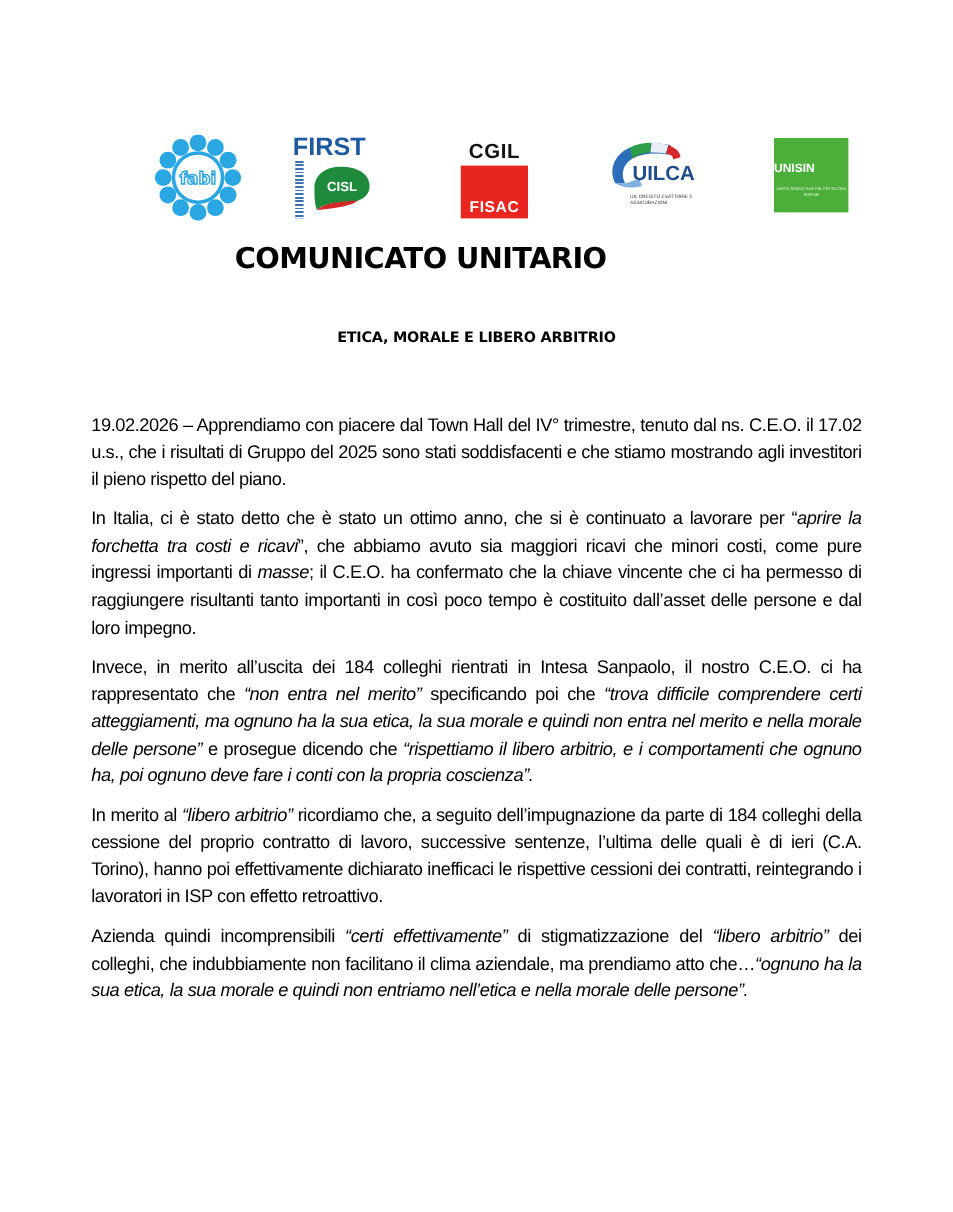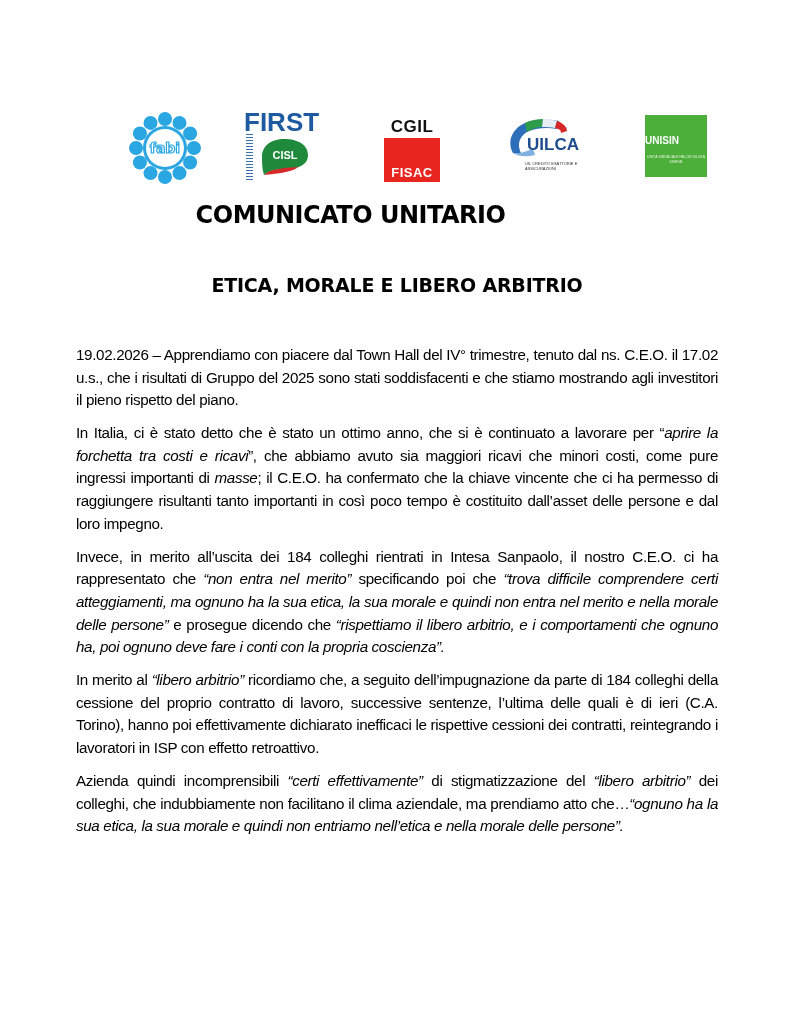--- a/index.html
+++ b/index.html
@@ -4,40 +4,40 @@
 <style>
   html, body { margin: 0; padding: 0; background: #ffffff; }
   body { width: 794px; height: 1010px; overflow: hidden; position: relative; font-family: "Liberation Sans", sans-serif; color: #000; }
   .logos { position: absolute; top: 110px; left: 0; width: 794px; height: 80px; }
   .logo { position: absolute; }
 
   
   .fabi { left: 129px; top: 2px; width: 72px; height: 72px; }
   
   .first { left: 244px; top: 3px; width: 70px; height: 72px; }
-  .first-text { position: absolute; left: 0; top: 0; font-family: "Liberation Sans", sans-serif; font-weight: bold; font-size: 26px; color: #1e5aa0; letter-spacing: 0px; line-height: 19px; }
+  .first-text { position: absolute; left: 0; top: 0; font-family: "Liberation Sans", sans-serif; font-weight: bold; font-size: 21px; color: #1e5aa0; letter-spacing: 0px; line-height: 19px; }
   .first-bars { position: absolute; left: 2px; top: 21px; width: 7px; height: 48px;
      background: repeating-linear-gradient(to bottom, #3a6fb0 0, #3a6fb0 1.5px, #fff 1.5px, #fff 3px); }
   .cisl-shape { position: absolute; left: 14px; top: 24px; width: 52px; height: 40px; }
   
   .cgil { left: 382px; top: 8px; width: 58px; height: 66px; }
   .cgil-text { position: absolute; left: 2px; top: 0; width: 56px; text-align: center; font-weight: bold; font-size: 17px; letter-spacing: 0.5px; color: #111; line-height: 17px; }
   .fisac-box { position: absolute; left: 2px; top: 20px; width: 56px; height: 44px; background: #e8261f; }
   .fisac-text { position: absolute; left: 0; bottom: 2px; width: 56px; text-align: center; font-weight: bold; font-size: 13px; color: #fff; letter-spacing: 0.5px; }
   
   .uilca { left: 505px; top: 5px; width: 80px; height: 70px; }
   .uilca-text { position: absolute; left: 22px; top: 20px; font-weight: bold; font-size: 17px; color: #1e4c8c; letter-spacing: 0px; }
   .uilca-sub { position: absolute; left: 20px; top: 46px; font-size: 4px; color: #333; line-height: 5px; width: 60px; }
   
   .unisin { left: 645px; top: 5px; width: 62px; height: 62px; background: #4caf3a; }
   .unisin-text { position: absolute; left: 0; top: 20px; width: 62px; text-align: left; font-weight: bold; font-size: 10px; color: #fff; }
   .unisin-sub { position: absolute; left: 0; top: 40px; width: 62px; text-align: center; font-size: 3.5px; color: #e8f5e0; line-height: 5px; }
 
   .title { position: absolute; top: 201px; left: 0; width: 701px; text-align: center; font-family: "DejaVu Sans", sans-serif; font-weight: bold; font-size: 24px; letter-spacing: -0.5px; }
-  .subtitle { position: absolute; top: 274px; left: 0; width: 794px; text-align: center; font-family: "DejaVu Sans", sans-serif; font-weight: bold; font-size: 19px; letter-spacing: -0.2px; }
+  .subtitle { position: absolute; top: 274px; left: 0; width: 794px; text-align: center; font-family: "DejaVu Sans", sans-serif; font-weight: bold; font-size: 12px; letter-spacing: -0.2px; }
 
   .body { position: absolute; top: 344px; left: 76px; width: 642px; font-family: "Liberation Sans Narrow", "Liberation Sans", sans-serif; font-size: 15.2px; line-height: 22.6px; letter-spacing: -0.35px; }
   .body p { margin: 0 0 10.5px 0; text-align: justify; }
   em { font-style: italic; }
   b { font-weight: normal; }
 </style>
 </head>
 <body>
 
 <div class="logos">

